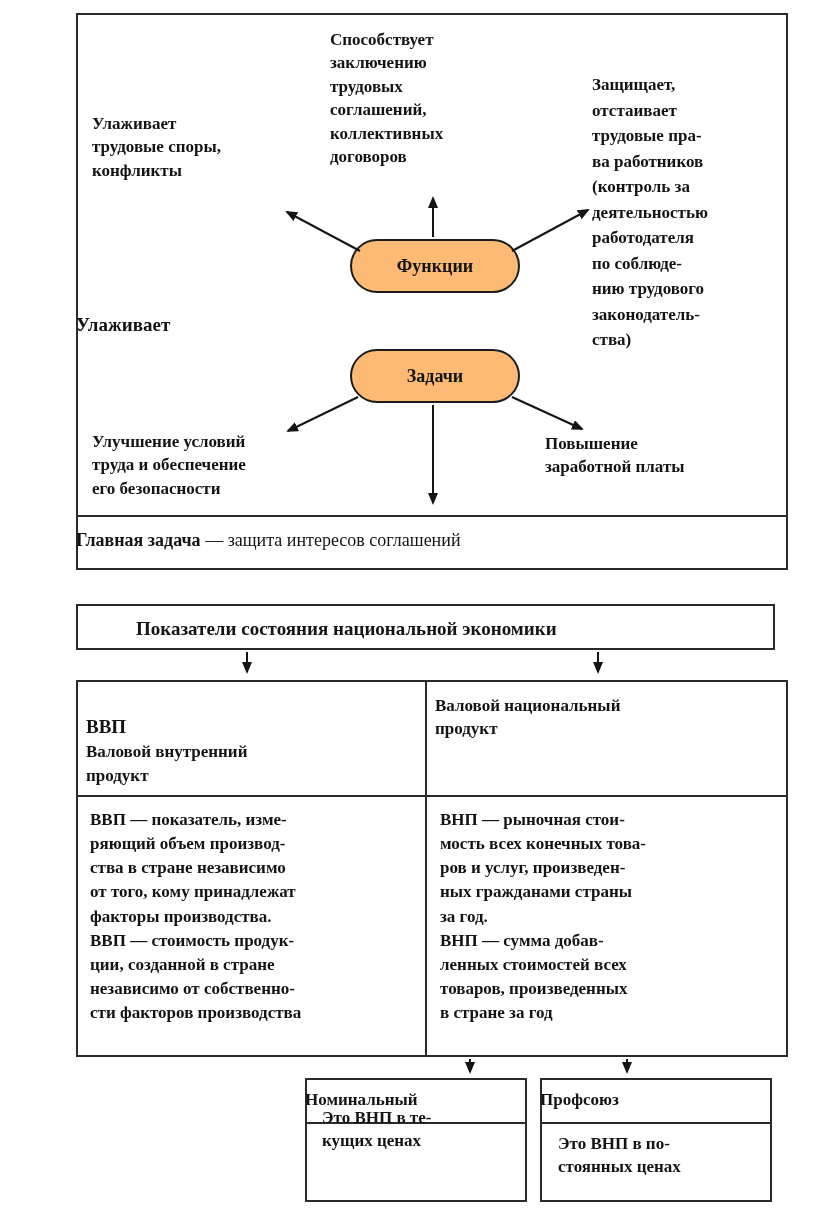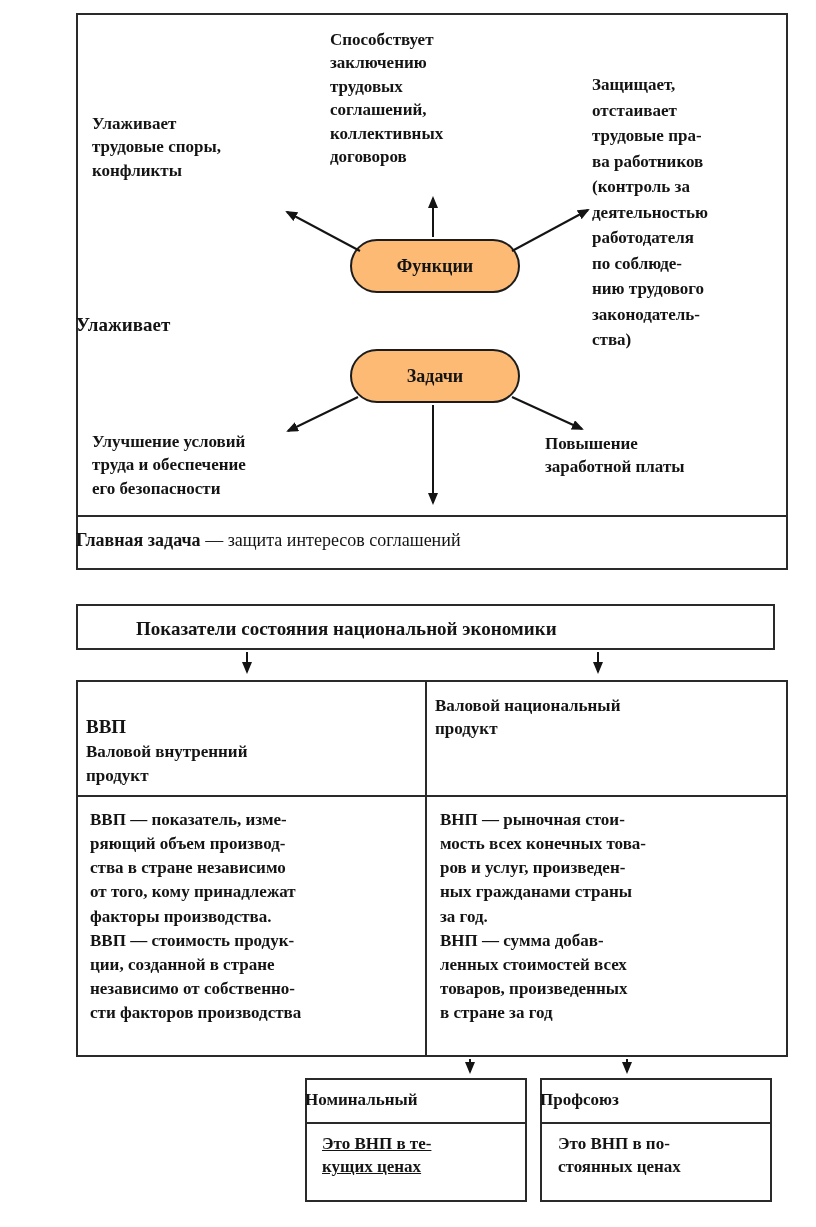--- a/index.html
+++ b/index.html
@@ -131,21 +131,21 @@
 ных гражданами  страны
 за год.
 ВНП — сумма добав-
 ленных  стоимостей  всех
 товаров, произведенных
 в стране за год</div>
 
   <div class="abs box" style="left:305px; top:1078px; width:222px; height:124px;"></div>
   <div class="abs hline" style="left:305px; top:1122px; width:222px;"></div>
   <div class="abs txt center" style="left:305px; top:1088px; width:222px; white-space:normal;">Номинальный</div>
-  <div class="abs txt" style="left:322px; top:1132px; width:190px;text-decoration:underline;">Это ВНП в те-
+  <div class="abs txt" style="left:322px; top:1106px; width:190px;">Это ВНП в те-
 кущих ценах</div>
 
   <div class="abs box" style="left:540px; top:1078px; width:232px; height:124px;"></div>
   <div class="abs hline" style="left:540px; top:1122px; width:232px;"></div>
   <div class="abs txt center" style="left:540px; top:1088px; width:232px; white-space:normal;">Профсоюз</div>
   <div class="abs txt" style="left:558px; top:1132px; width:200px;">Это ВНП в по-
 стоянных ценах</div>
 
   <svg class="arrow-layer" width="816" height="1227">
     <defs>

